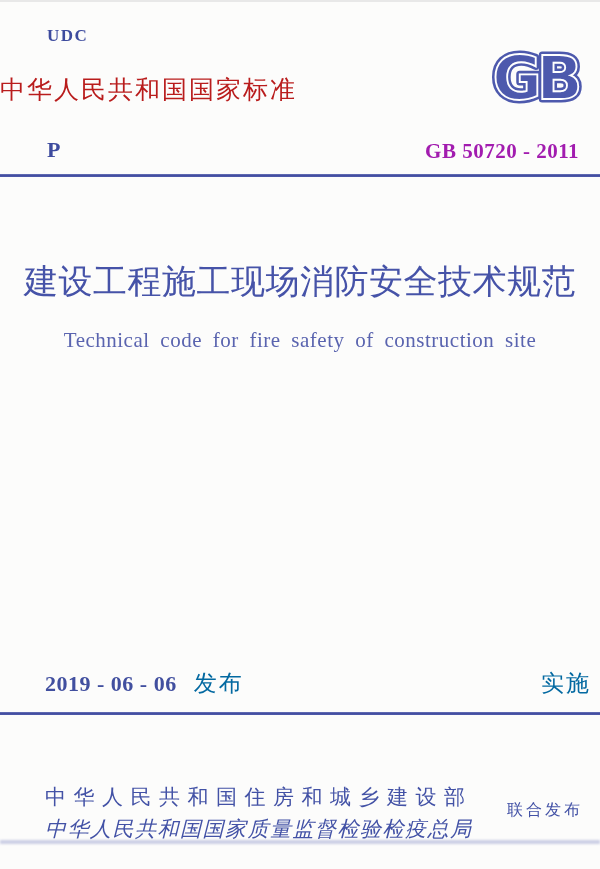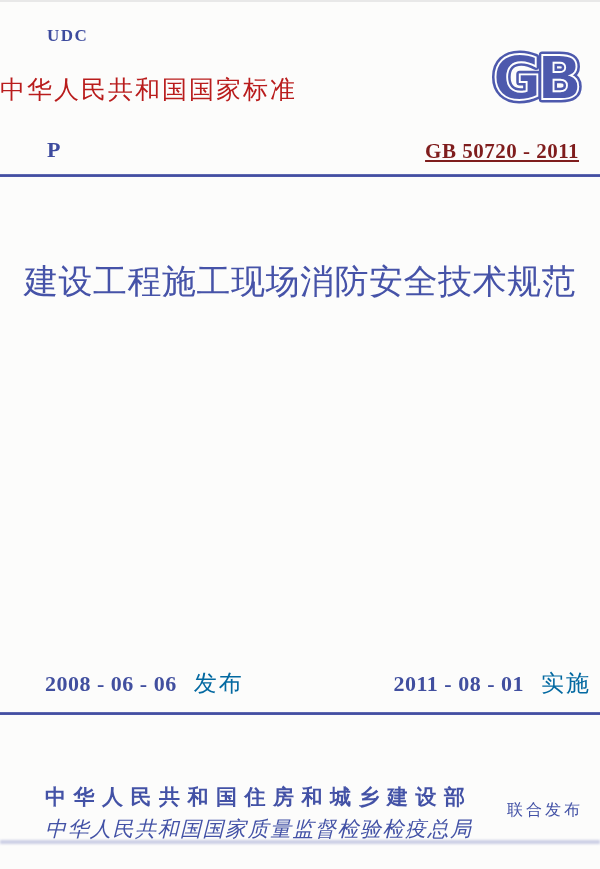--- a/index.html
+++ b/index.html
@@ -54,22 +54,21 @@
     font-size: 22px;
     color: #3d4b9e;
   }
   .standard-no {
     position: absolute;
     right: 21px;
     top: 137px;
     font-weight: bold;
     font-size: 21px;
     letter-spacing: 0.5px;
-    color: #7f1d1d;
-    text-decoration: underline;
+    color: #a21caf;
   }
 
   
   .divider {
     position: absolute;
     left: 0;
     right: 0;
     height: 3px;
     background: linear-gradient(to bottom, #6a74b8, #3f4a9e 55%, #545fae);
   }
@@ -141,21 +140,21 @@
   .publishers {
     position: absolute;
     left: 45px;
     top: 779px;
     font-family: "Liberation Sans", "DejaVu Sans", sans-serif;
     font-size: 21px;
     color: #4352a6;
     line-height: 32px;
     white-space: nowrap;
   }
-  .publisher-line-1 { letter-spacing: 7.5px; font-weight: bold; }
+  .publisher-line-1 { letter-spacing: 7.5px; }
   .publisher-line-2 { letter-spacing: 1.5px; font-style: italic; }
   .joint-label {
     position: absolute;
     right: 17px;
     top: 798px;
     font-family: "Liberation Sans", "DejaVu Sans", sans-serif;
     font-size: 16px;
     letter-spacing: 3px;
     color: #4352a6;
     white-space: nowrap;
@@ -175,28 +174,28 @@
     <text x="53" y="55" text-anchor="middle" font-family="'DejaVu Sans', sans-serif" font-size="60" font-weight="bold" letter-spacing="-5" fill="none" stroke="#ffffff" stroke-width="1.8">GB</text>
   </svg>
 
   <div class="doc-class">P</div>
 
   <div class="standard-no">GB 50720 - 2011</div>
 
   <div class="divider divider-top"></div>
 
   <div class="title-cn">建设工程施工现场消防安全技术规范</div>
+  <div class="title-en">Technical code for fire safety of construction site</div>
 
   <div class="dates-row">
     <div class="date-group">
-      <span class="date-value">2008 - 06 - 06</span>
+      <span class="date-value">2019 - 06 - 06</span>
       <span class="date-label">发布</span>
     </div>
     <div class="date-group">
-      <span class="date-value">2011 - 08 - 01</span>
       <span class="date-label">实施</span>
     </div>
   </div>
 
   <div class="divider divider-mid"></div>
 
   <div class="publishers">
     <div class="publisher-line-1">中华人民共和国住房和城乡建设部</div>
     <div class="publisher-line-2">中华人民共和国国家质量监督检验检疫总局</div>
   </div>

